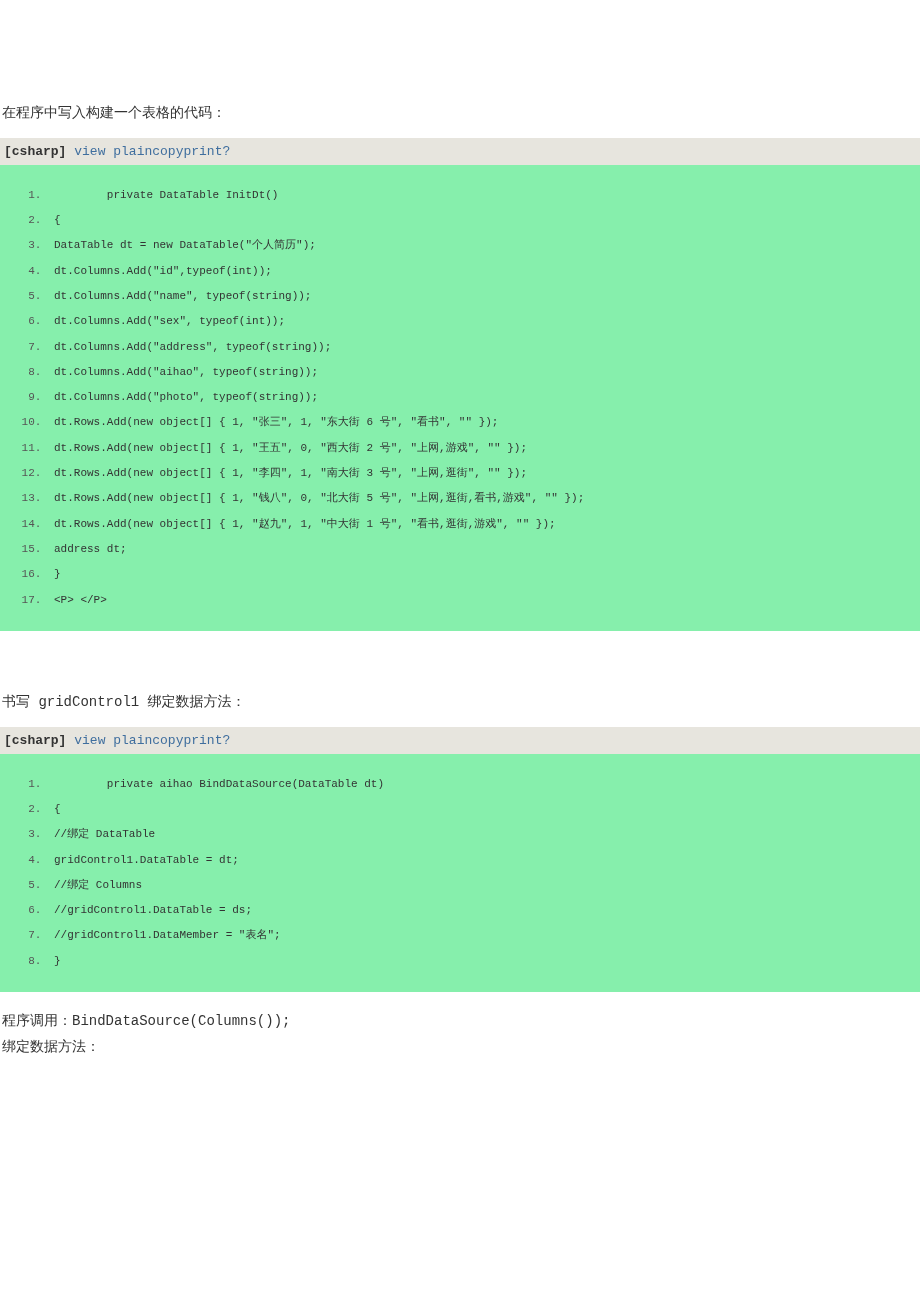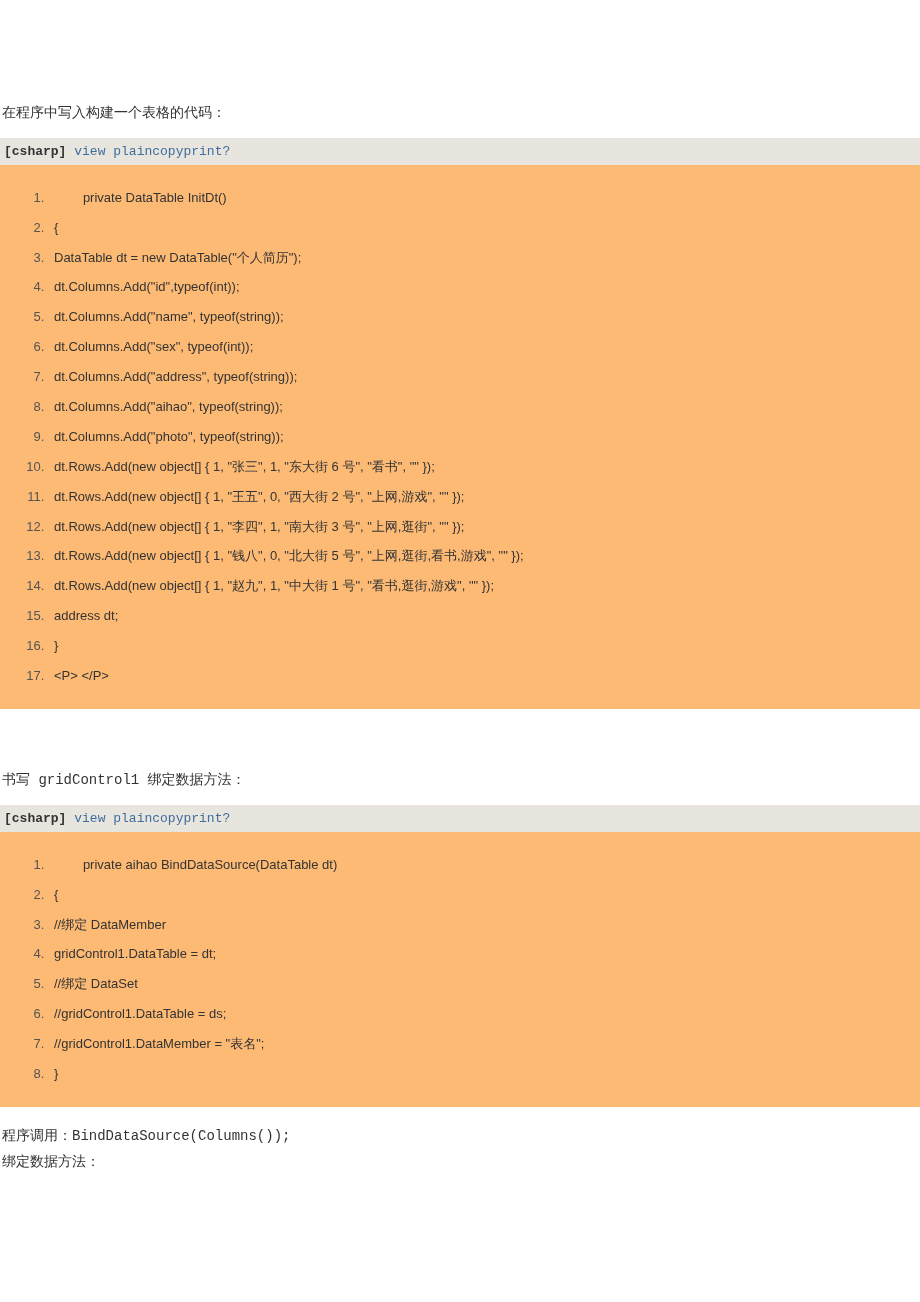--- a/index.html
+++ b/index.html
@@ -25,24 +25,24 @@
   }
   .code-header .lang {
     font-weight: bold;
     color: #333;
   }
   .code-header a {
     color: #3f6e9e;
     text-decoration: none;
   }
   .code-block {
-    background: #fdba74;
+    background: #86efac;
     padding: 18px 0 18px 48px;
-    font-family: Liberation Sans, sans-serif;
-    font-size: 13px;
+    font-family: Liberation Mono, monospace;
+    font-size: 11px;
     line-height: 2.3;
   }
   ol.code-lines {
     margin: 0;
     padding: 0;
     list-style-position: outside;
     color: #555;
   }
   ol.code-lines li {
     padding-left: 6px;
@@ -92,23 +92,23 @@
 <p class="para" style="margin-top:60px">书写 gridControl1 绑定数据方法：</p>
 
 <div class="code-header">
   <span class="lang">[csharp]</span>
   <a href="#">view plain</a><a href="#">copy</a><a href="#">print</a><a href="#">?</a>
 </div>
 <div class="code-block">
   <ol class="code-lines" id="code-lines-2">
       <li><span class="code">        private aihao BindDataSource(DataTable dt)  </span></li>
       <li><span class="code">{  </span></li>
-      <li><span class="code">//绑定 DataMember  </span></li>
+      <li><span class="code">//绑定 DataTable  </span></li>
       <li><span class="code">gridControl1.DataTable = dt;  </span></li>
-      <li><span class="code">//绑定 DataSet  </span></li>
+      <li><span class="code">//绑定 Columns  </span></li>
       <li><span class="code">//gridControl1.DataTable = ds;  </span></li>
       <li><span class="code">//gridControl1.DataMember = "表名";  </span></li>
       <li><span class="code">}  </span></li>
     </ol>
 </div>
 
 <p class="para" style="margin-top:18px;margin-bottom:2px">程序调用：BindDataSource(Columns());</p>
 <p class="para" style="margin-top:2px">绑定数据方法：</p>
 
 </body></html>

